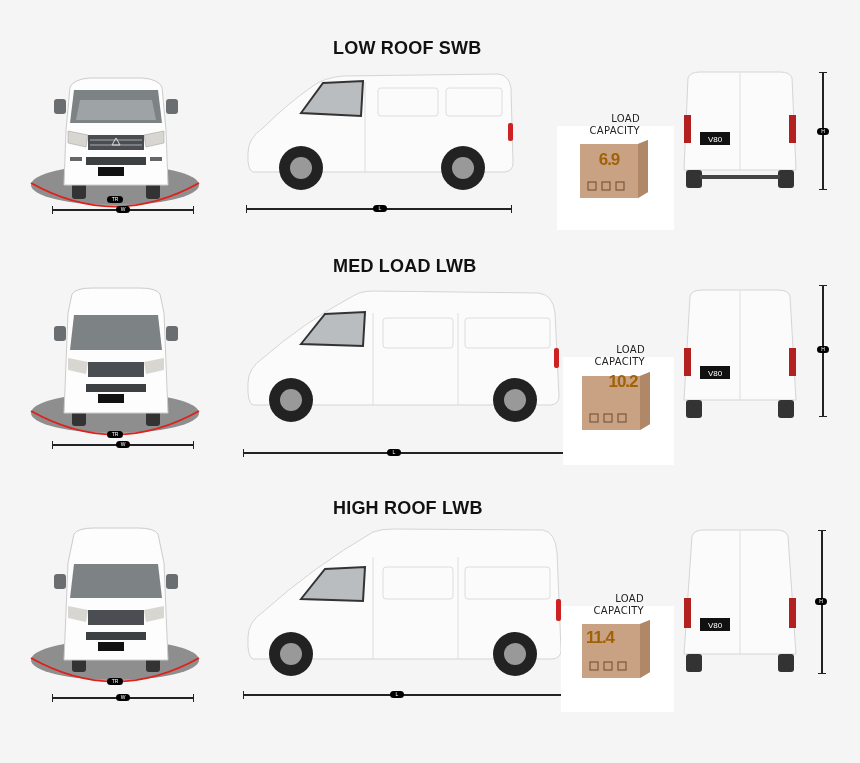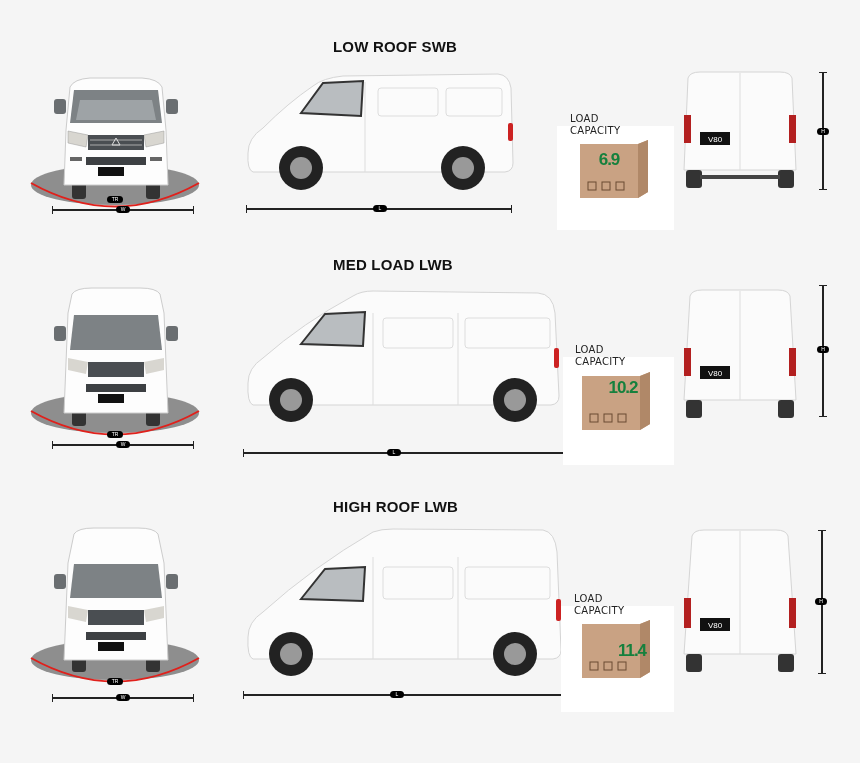--- a/index.html
+++ b/index.html
@@ -1,28 +1,28 @@
 <!DOCTYPE html>
 <html><head>
 <meta charset="utf-8">
 <style>
   html, body { margin:0; padding:0; }
   body { width:860px; height:763px; background:#f5f5f5; position:relative; overflow:hidden; font-family:"Liberation Sans", sans-serif; }
   .abs { position:absolute; }
-  .title { position:absolute; font-family:"Liberation Sans", sans-serif; font-weight:bold; font-size:15px; color:#111; letter-spacing:0.2px; white-space:nowrap; }
+  .title { position:absolute; font-family:"Liberation Sans", sans-serif; font-weight:bold; font-size:18px; color:#111; letter-spacing:0.2px; white-space:nowrap; }
   .dim-h { position:absolute; height:2px; background:#222; }
   .dim-h::before, .dim-h::after { content:""; position:absolute; top:-3px; width:1px; height:8px; background:#222; }
   .dim-h::before { left:0; } .dim-h::after { right:0; }
   .dim-v { position:absolute; width:2px; background:#222; }
   .dim-v::before, .dim-v::after { content:""; position:absolute; left:-3px; height:1px; width:8px; background:#222; }
   .dim-v::before { top:0; } .dim-v::after { bottom:0; }
   .pill { position:absolute; background:#000; color:#fff; font-size:5px; line-height:7px; height:7px; border-radius:4px; text-align:center; font-family:"Liberation Sans", sans-serif; }
   .load-panel { position:absolute; background:#fff; }
-  .load-label { position:absolute; font-size:10px; line-height:12px; color:#222; text-align:left; font-family:"DejaVu Sans", sans-serif; letter-spacing:0.3px; }
-  .box-value { position:absolute; width:100%; text-align:center; font-weight:bold; font-size:17px; color:#15803d; font-family:"Liberation Sans", sans-serif; letter-spacing:-1px; }
+  .load-label { position:absolute; font-size:10px; line-height:12px; color:#222; text-align:right; font-family:"DejaVu Sans", sans-serif; letter-spacing:0.3px; }
+  .box-value { position:absolute; width:100%; text-align:center; font-weight:bold; font-size:17px; color:#a16207; font-family:"Liberation Sans", sans-serif; letter-spacing:-1px; }
   svg { position:absolute; overflow:visible; }
 </style>
 </head>
 <body>
 
 <div class="title" style="left:333px;top:38px;">LOW ROOF SWB</div>
 
 <div class="abs" style="left:30px;top:75px;width:180px;height:140px;">
   <svg width="180" height="140" viewBox="0 0 180 140">
     <ellipse cx="85" cy="110" rx="84" ry="20" fill="#8e8e8e"></ellipse>
@@ -144,21 +144,21 @@
   <div>CAPACITY</div>
 </div>
 <div class="abs" style="left:582px;top:372px;width:68px;height:60px;">
   <svg width="70" height="60" viewBox="0 0 70 60">
       <path d="M0,4 L58,4 L68,0 L68,52 L58,58 L0,58 Z" fill="#c9a283"></path>
       <path d="M58,4 L68,0 L68,52 L58,58 Z" fill="#b08868"></path>
       <rect x="8" y="42" width="8" height="8" fill="none" stroke="#6a4a32"></rect>
       <rect x="22" y="42" width="8" height="8" fill="none" stroke="#6a4a32"></rect>
       <rect x="36" y="42" width="8" height="8" fill="none" stroke="#6a4a32"></rect>
     </svg>
-  <div class="box-value" style="top:6px;width:82px;">10.2</div>
+  <div class="box-value" style="top:0;width:82px;">10.2</div>
 </div>
 
 <svg style="left:680px;top:288px;" width="120" height="135" viewBox="0 0 120 135">
   <path d="M10,8 Q12,2 22,2 L98,2 Q108,2 110,8 L116,112 L4,112 Z" fill="#fbfbfb" stroke="#d5d5d5"></path>
   <line x1="60" y1="3" x2="60" y2="112" stroke="#ddd"></line>
   <rect x="4" y="60" width="7" height="28" fill="#b32020"></rect>
     <rect x="109" y="60" width="7" height="28" fill="#b32020"></rect>
   <rect x="20" y="78" width="30" height="13" fill="#111"></rect>
   <text x="35" y="88" font-size="8" fill="#fff" text-anchor="middle" font-family="Liberation Sans, sans-serif">V80</text>
   <rect x="6" y="112" width="16" height="18" rx="3" fill="#333"></rect>
@@ -214,21 +214,21 @@
   <div>CAPACITY</div>
 </div>
 <div class="abs" style="left:582px;top:620px;width:68px;height:60px;">
   <svg width="70" height="60" viewBox="0 0 70 60">
       <path d="M0,4 L58,4 L68,0 L68,52 L58,58 L0,58 Z" fill="#c9a283"></path>
       <path d="M58,4 L68,0 L68,52 L58,58 Z" fill="#b08868"></path>
       <rect x="8" y="42" width="8" height="8" fill="none" stroke="#6a4a32"></rect>
       <rect x="22" y="42" width="8" height="8" fill="none" stroke="#6a4a32"></rect>
       <rect x="36" y="42" width="8" height="8" fill="none" stroke="#6a4a32"></rect>
     </svg>
-  <div class="box-value" style="top:21px;width:36px;margin-left:32px;">11.4</div>
+  <div class="box-value" style="top:8px;width:36px;">11.4</div>
 </div>
 
 <svg style="left:680px;top:528px;" width="120" height="150" viewBox="0 0 120 150">
   <path d="M12,8 Q14,2 24,2 L96,2 Q106,2 108,8 L116,126 L4,126 Z" fill="#fbfbfb" stroke="#d5d5d5"></path>
   <line x1="60" y1="3" x2="60" y2="126" stroke="#ddd"></line>
   <rect x="4" y="70" width="7" height="30" fill="#b32020"></rect>
     <rect x="109" y="70" width="7" height="30" fill="#b32020"></rect>
   <rect x="20" y="90" width="30" height="13" fill="#111"></rect>
   <text x="35" y="100" font-size="8" fill="#fff" text-anchor="middle" font-family="Liberation Sans, sans-serif">V80</text>
   <rect x="6" y="126" width="16" height="18" rx="3" fill="#333"></rect>

